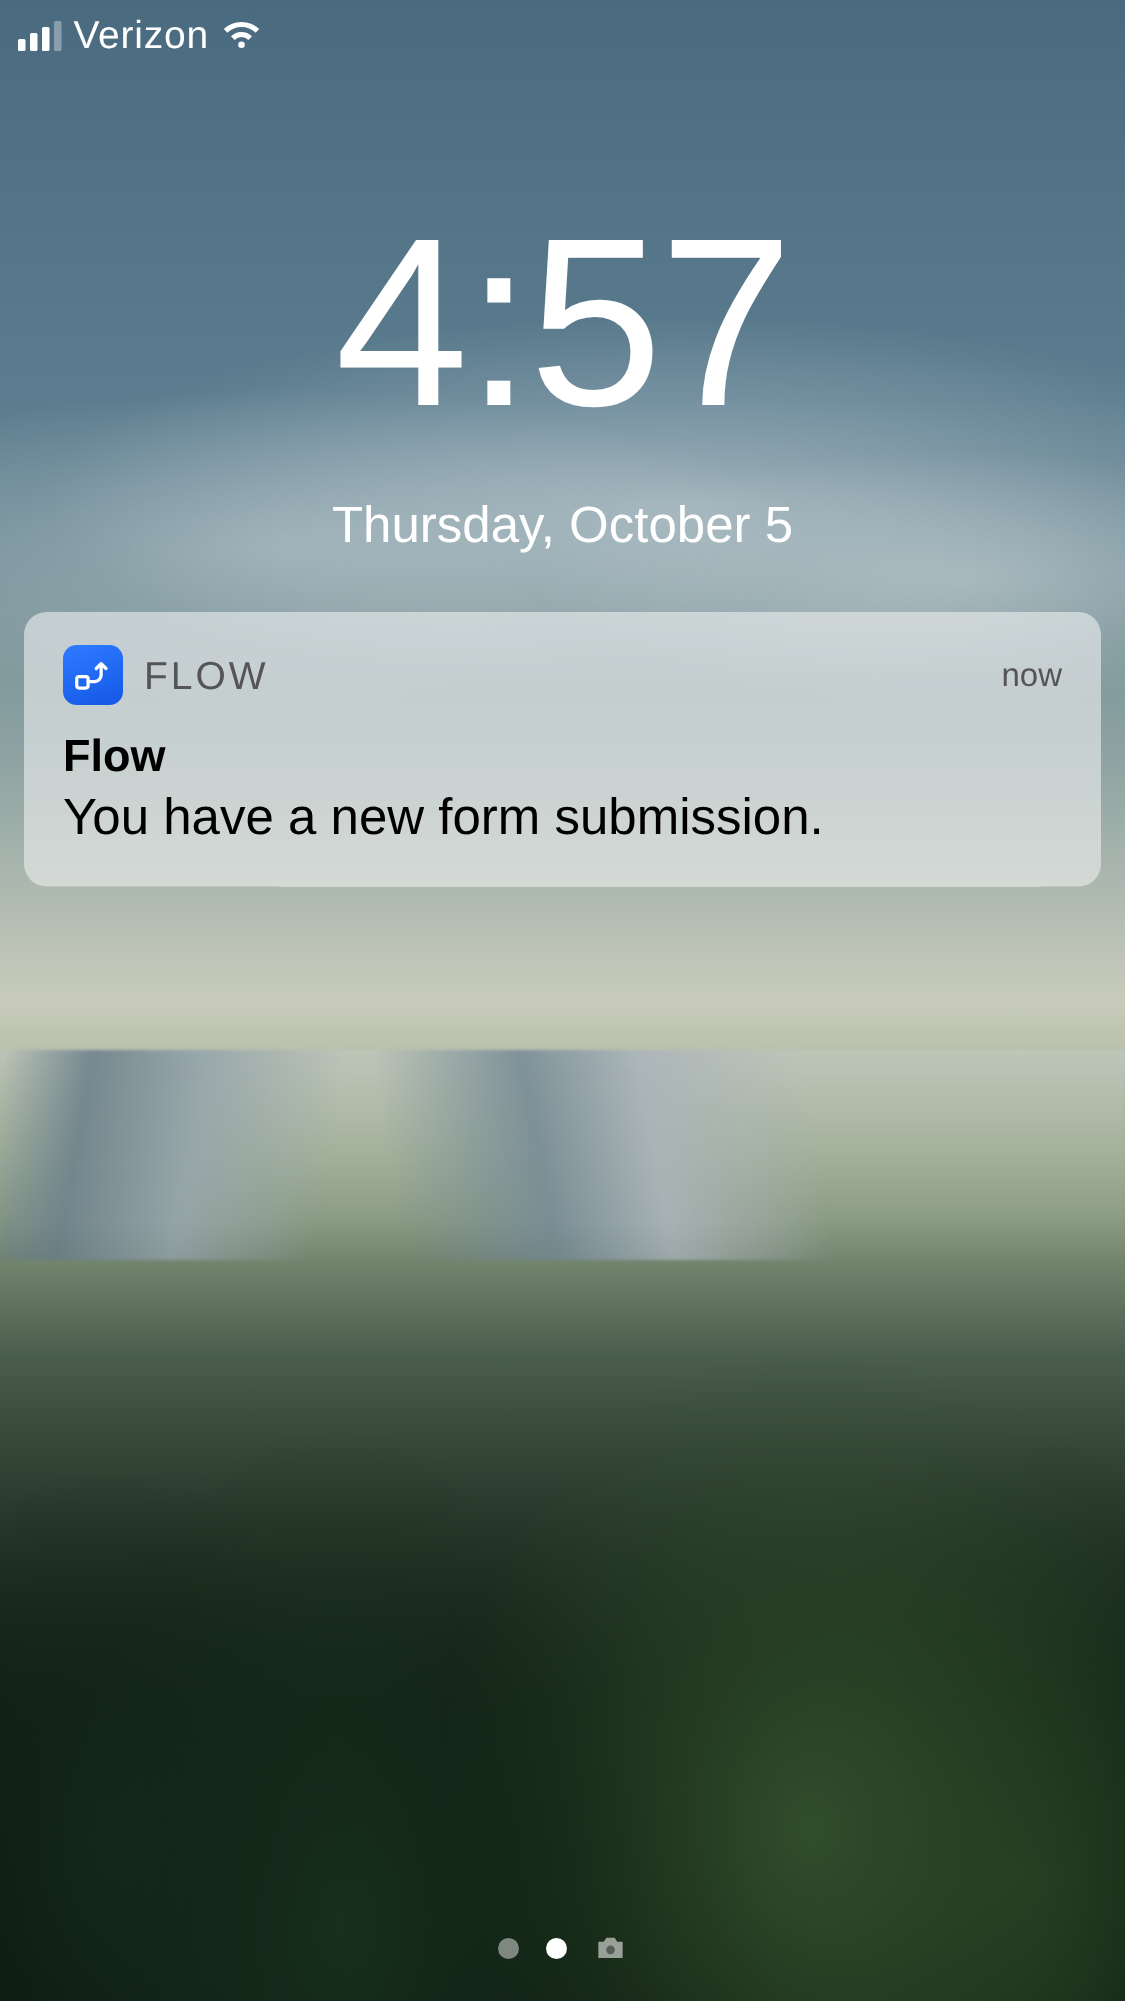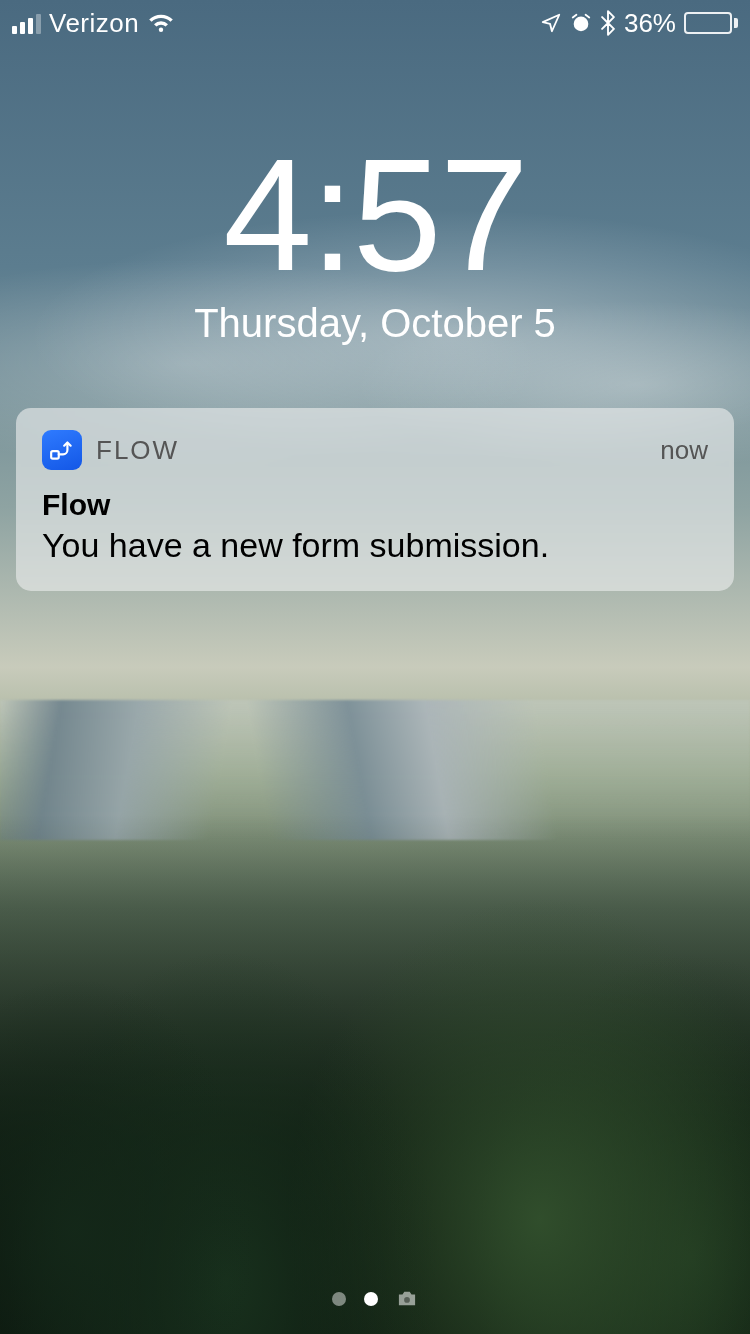--- a/index.html
+++ b/index.html
@@ -73,39 +73,39 @@
   .battery-body {
     width: 48px; height: 22px; border: 2px solid rgba(255,255,255,0.9); border-radius: 4px; position: relative; padding:2px;
   }
   .battery-fill { height:100%; background:#fff; border-radius:1px; }
   .battery-cap { width:4px; height:10px; background: rgba(255,255,255,0.9); border-radius: 0 2px 2px 0; }
   .pct { font-size: 26px; }
 
   
   .clock-block { position:absolute; top:135px; left:0; right:0; text-align:center; }
   .clock-time { font-size: 160px; font-weight: 200; letter-spacing: -2px; line-height: 1; }
-  .clock-date { margin-top: 6px; font-size: 40px; font-weight: 400; }
+  .clock-date { margin-top: 36px; font-size: 34px; font-weight: 400; }
 
   
   .notification {
     position:absolute; left:16px; right:16px; top:408px;
     background: rgba(235,238,238,0.62);
     backdrop-filter: blur(2px);
     border-radius: 15px;
     padding: 22px 26px 26px 26px;
   }
   .notif-header { display:flex; align-items:center; justify-content:space-between; }
   .notif-app { display:flex; align-items:center; gap:14px; }
   .notif-icon {
     width:40px; height:40px; border-radius:9px;
     background: linear-gradient(160deg,#2f7bff,#1357e6);
     display:flex; align-items:center; justify-content:center;
   }
   .notif-app-label { font-size:26px; letter-spacing:2px; color:#555; text-transform:uppercase; }
-  .notif-time { font-size:26px; color:#555; }
+  .notif-time { font-size:22px; color:#555; }
   .notif-body { margin-top: 18px; color:#000; }
   .notif-title { font-size:30px; font-weight:600; }
   .notif-message { font-size:34px; margin-top:4px; }
 
   
   .unlock-hint {
     position:absolute; left:0; right:0; bottom:78px; text-align:center;
     font-size:34px; font-weight:600; color:#fff;
     text-shadow: 0 1px 3px rgba(0,0,0,0.4);
   }
@@ -135,43 +135,20 @@
       </div>
       <span class="carrier">Verizon</span>
       <span class="wifi-icon">
         <svg width="28" height="22" viewBox="0 0 28 22">
           <path d="M14 20a2.2 2.2 0 1 0 0-4.4 2.2 2.2 0 0 0 0 4.4Z" fill="#fff"></path>
           <path d="M7 12.2a10 10 0 0 1 14 0l-2.4 2.4a6.6 6.6 0 0 0-9.2 0L7 12.2Z" fill="#fff"></path>
           <path d="M2.2 7.4a17 17 0 0 1 23.6 0l-2.4 2.4a13.6 13.6 0 0 0-18.8 0L2.2 7.4Z" fill="#fff"></path>
         </svg>
       </span>
     </div>
-    <div class="status-right">
-      <span class="nav-icon">
-        <svg width="22" height="22" viewBox="0 0 24 24">
-            <path d="M3 11 21 3l-8 18-2-8-8-2Z" fill="none" stroke="#fff" stroke-width="2" stroke-linejoin="round"></path>
-          </svg>
-      </span>
-      <span class="alarm-icon">
-        <svg width="22" height="22" viewBox="0 0 24 24">
-          <circle cx="12" cy="13" r="8" fill="#fff"></circle>
-          <path d="M3 6l4-3M21 6l-4-3" stroke="#fff" stroke-width="2" stroke-linecap="round"></path>
-        </svg>
-      </span>
-      <span class="bt-icon">
-        <svg width="16" height="26" viewBox="0 0 12 22">
-            <path d="M6 1v20l5-5-5-5 5-5-5-5ZM6 11 1 6m5 5-5 5" fill="none" stroke="#fff" stroke-width="1.6" stroke-linejoin="round" stroke-linecap="round"></path>
-          </svg>
-      </span>
-      <span class="pct">36%</span>
-      <span class="battery">
-        <span class="battery-body"><span class="battery-fill" style="width:36%"></span></span>
-        <span class="battery-cap"></span>
-      </span>
-    </div>
   </div>
 
   <div class="clock-block">
     <div class="clock-time">4:57</div>
     <div class="clock-date">Thursday, October 5</div>
   </div>
 
   <div class="notification">
     <div class="notif-header">
       <div class="notif-app">

